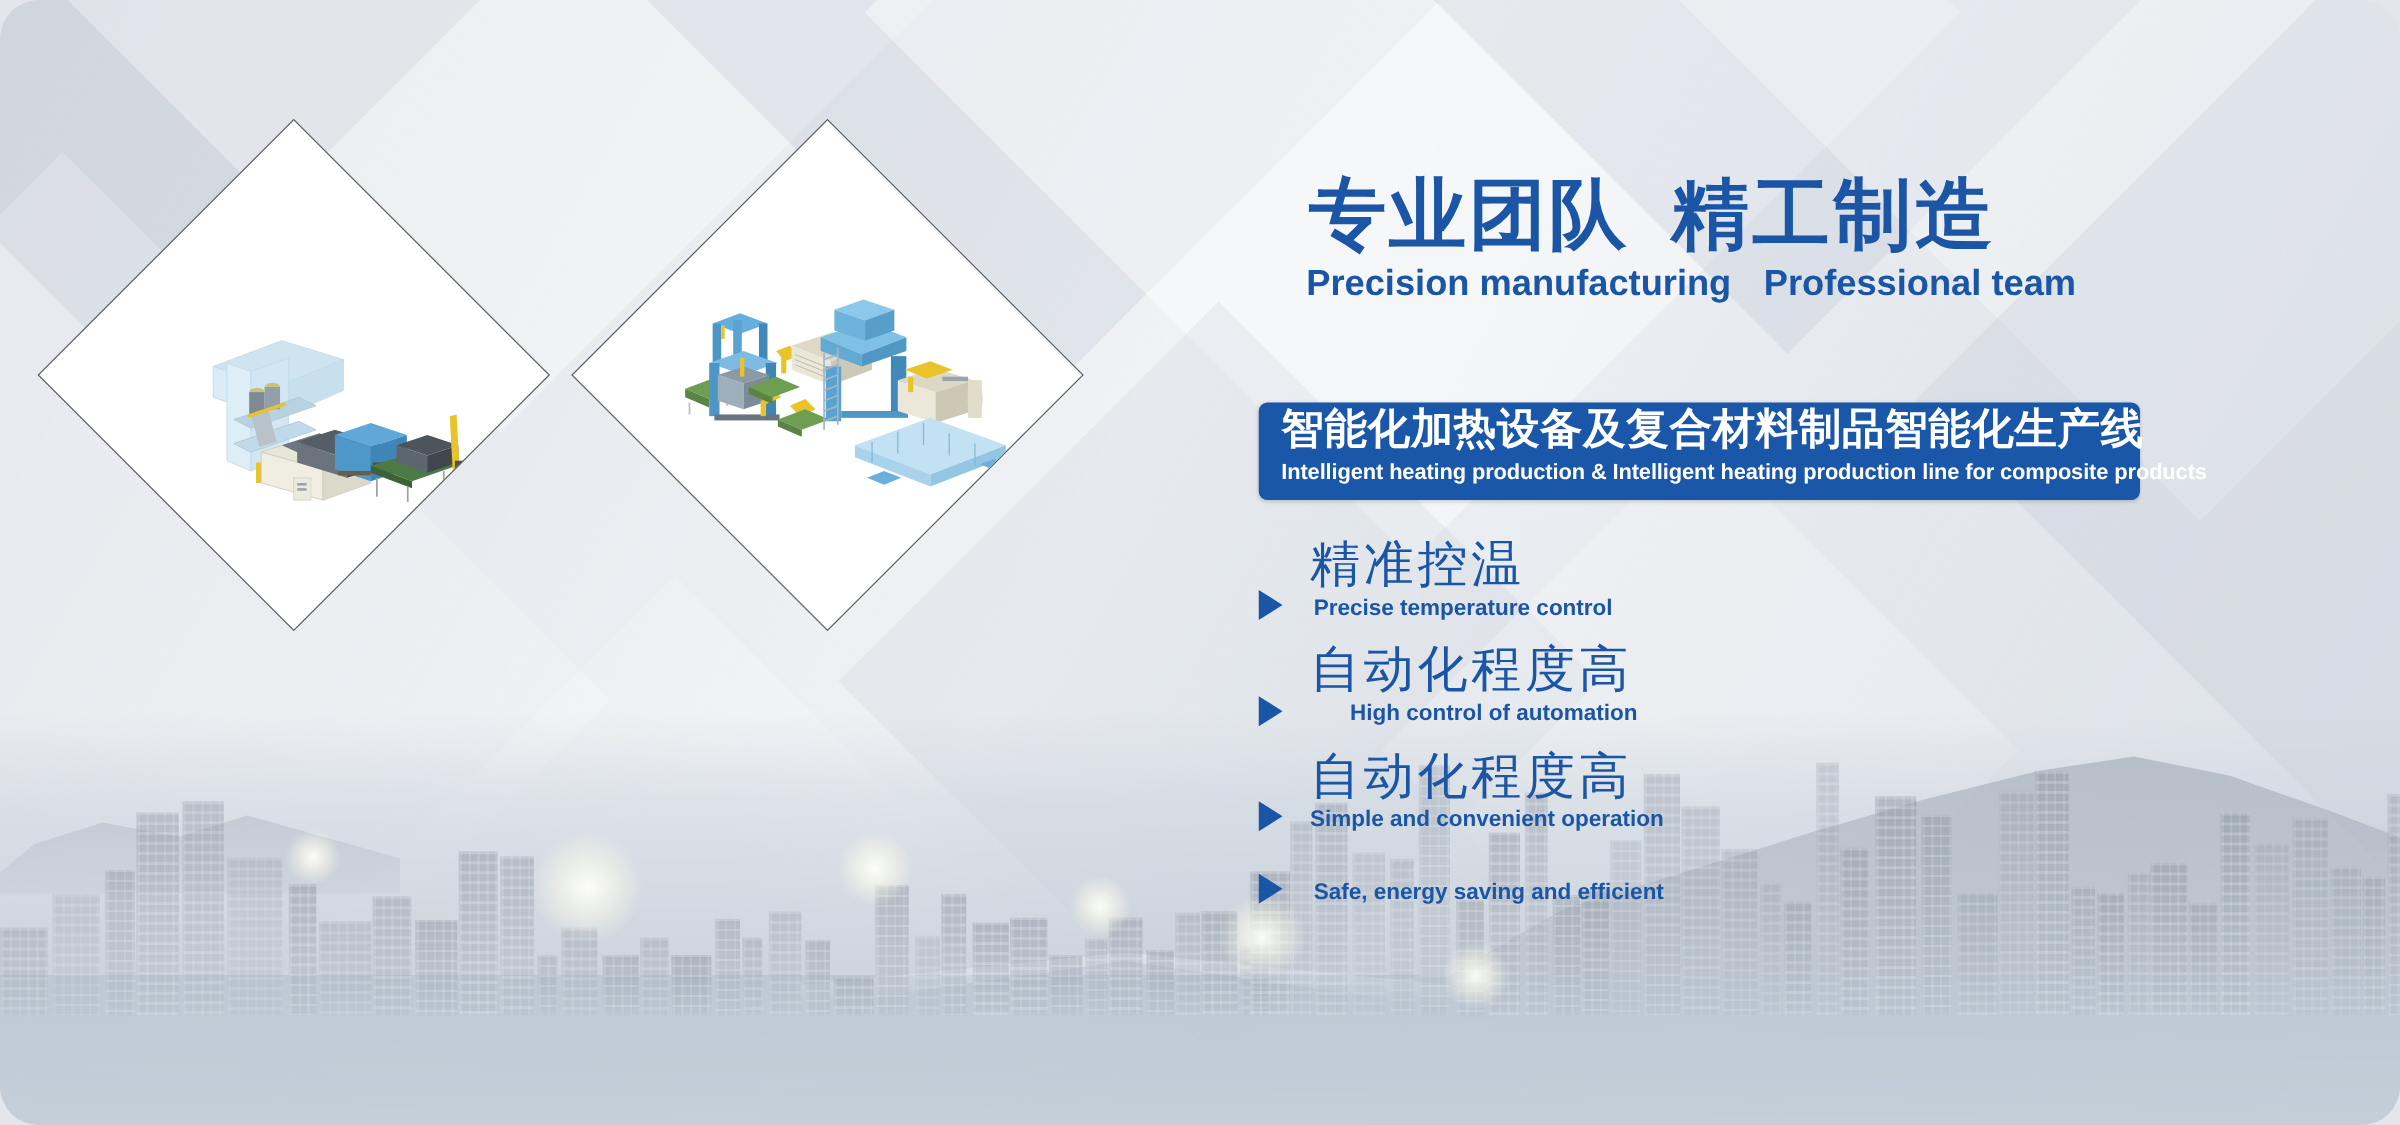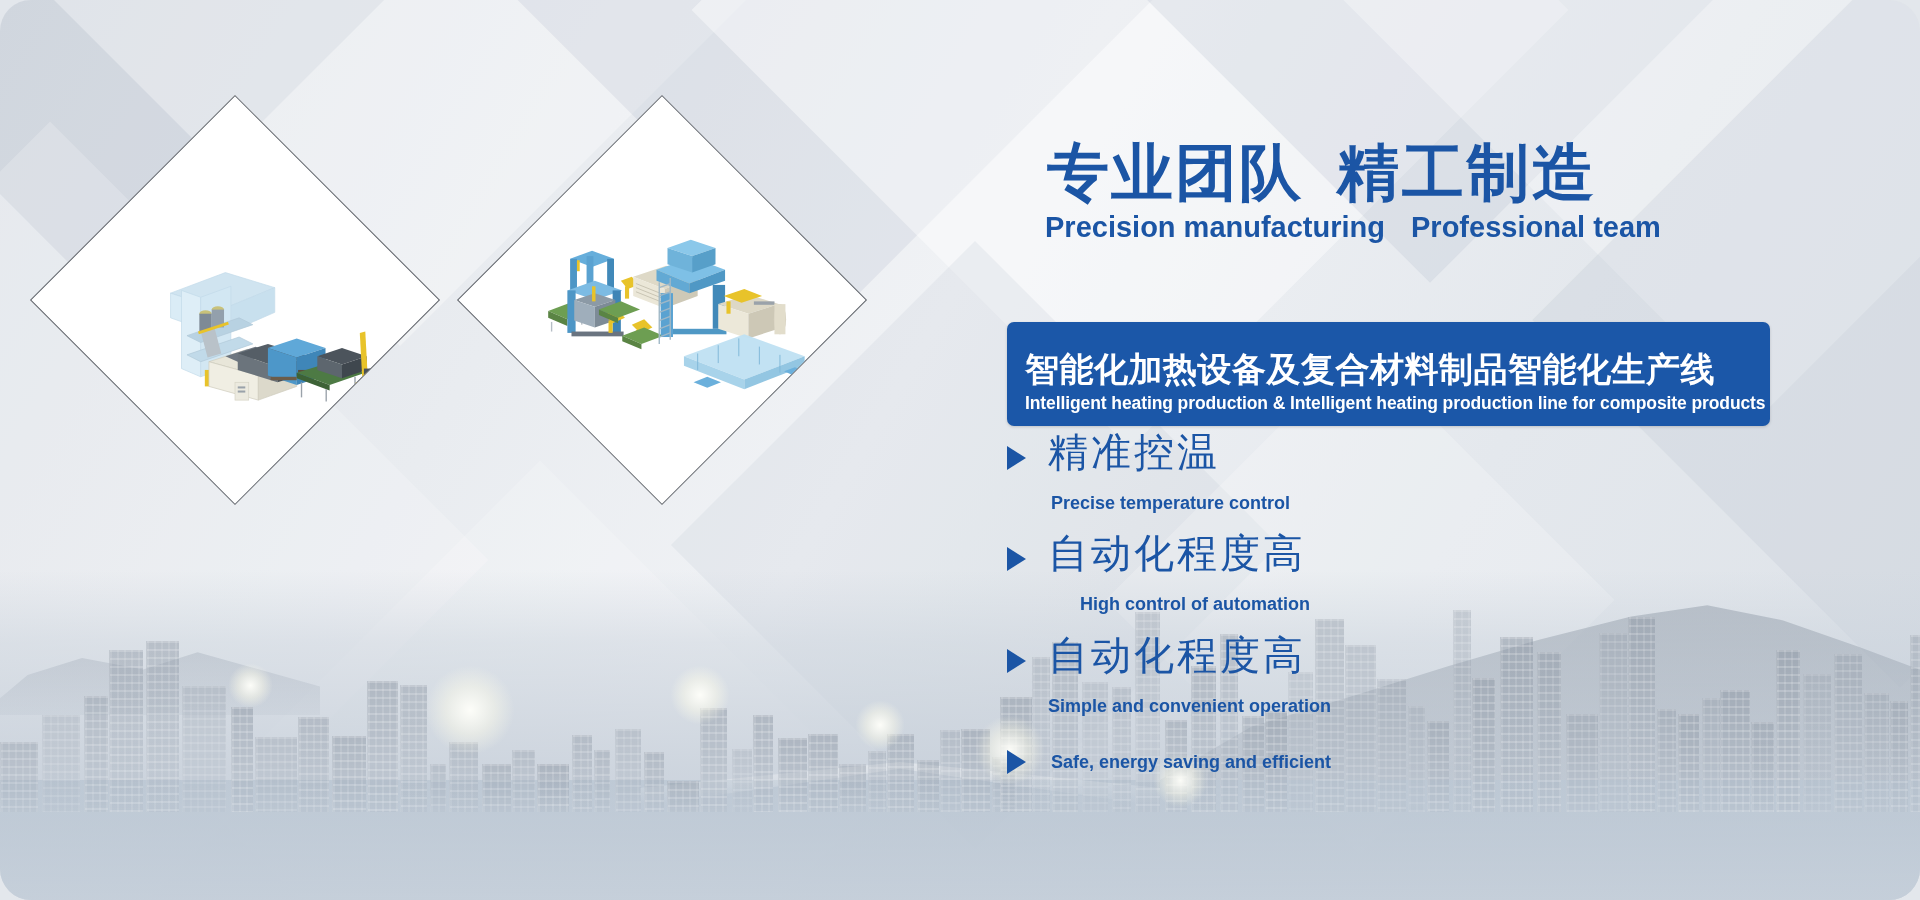--- a/index.html
+++ b/index.html
@@ -70,37 +70,37 @@
   .content{position:absolute;left:1007px;top:140px;width:800px;}
 
   .headline{display:flex;align-items:baseline;gap:34px;
      color:#1b55a5;font-size:62px;font-weight:bold;line-height:1.06;
      letter-spacing:2px;white-space:nowrap;padding-left:40px;}
   .headline .h2{letter-spacing:3px;}
 
   .subline{display:flex;gap:26px;color:#1b55a5;font-size:29px;font-weight:bold;
      line-height:1.1;margin-top:6px;white-space:nowrap;padding-left:38px;}
 
-  .blue-bar{position:absolute;left:0;top:182px;width:763px;
+  .blue-bar{position:absolute;left:0;top:182px;width:705px;
      background:#1b57a8;border-radius:7px;
-     padding:28px 18px 12px 18px;box-shadow:0 1px 3px rgba(0,0,0,.16);}
+     padding:2px 18px 12px 18px;box-shadow:0 1px 3px rgba(0,0,0,.16);}
   .blue-bar .cn{color:#ffffff;font-size:34px;font-weight:bold;letter-spacing:.5px;
      white-space:nowrap;line-height:1.16;}
   .blue-bar .en{color:#ffffff;font-size:17.5px;font-weight:bold;white-space:nowrap;
      line-height:1.2;margin-top:4px;letter-spacing:-.1px;}
 
   .features{position:absolute;left:0;top:290px;width:760px;}
-  .feature{display:flex;align-items:flex-start;gap:22px;margin-bottom:18px;}
+  .feature{display:flex;align-items:flex-end;gap:22px;margin-bottom:18px;}
   .feature:last-child{margin-bottom:0;}
   .tri{flex:0 0 auto;margin-top:16px;width:0;height:0;
      border-left:19px solid #1b55a5;border-top:12px solid transparent;
      border-bottom:12px solid transparent;}
   .ftext{display:flex;flex-direction:column;}
   .fcn{color:#1b55a5;font-size:40px;font-weight:500;letter-spacing:3px;line-height:1.12;white-space:nowrap;}
-  .fen{color:#1b55a5;font-size:18px;font-weight:bold;line-height:1.15;margin-top:18px;white-space:nowrap;}
+  .fen{color:#1b55a5;font-size:18px;font-weight:bold;line-height:1.15;margin-top:1px;white-space:nowrap;}
   .f1 .fen{margin-left:3px;}
   .f2 .fen{margin-left:32px;}
   .f3 .fen{margin-left:0px;}
   .f4 .fen{margin-left:3px;}
 </style>
 </head>
 <body>
 
 <div class="banner">
 

